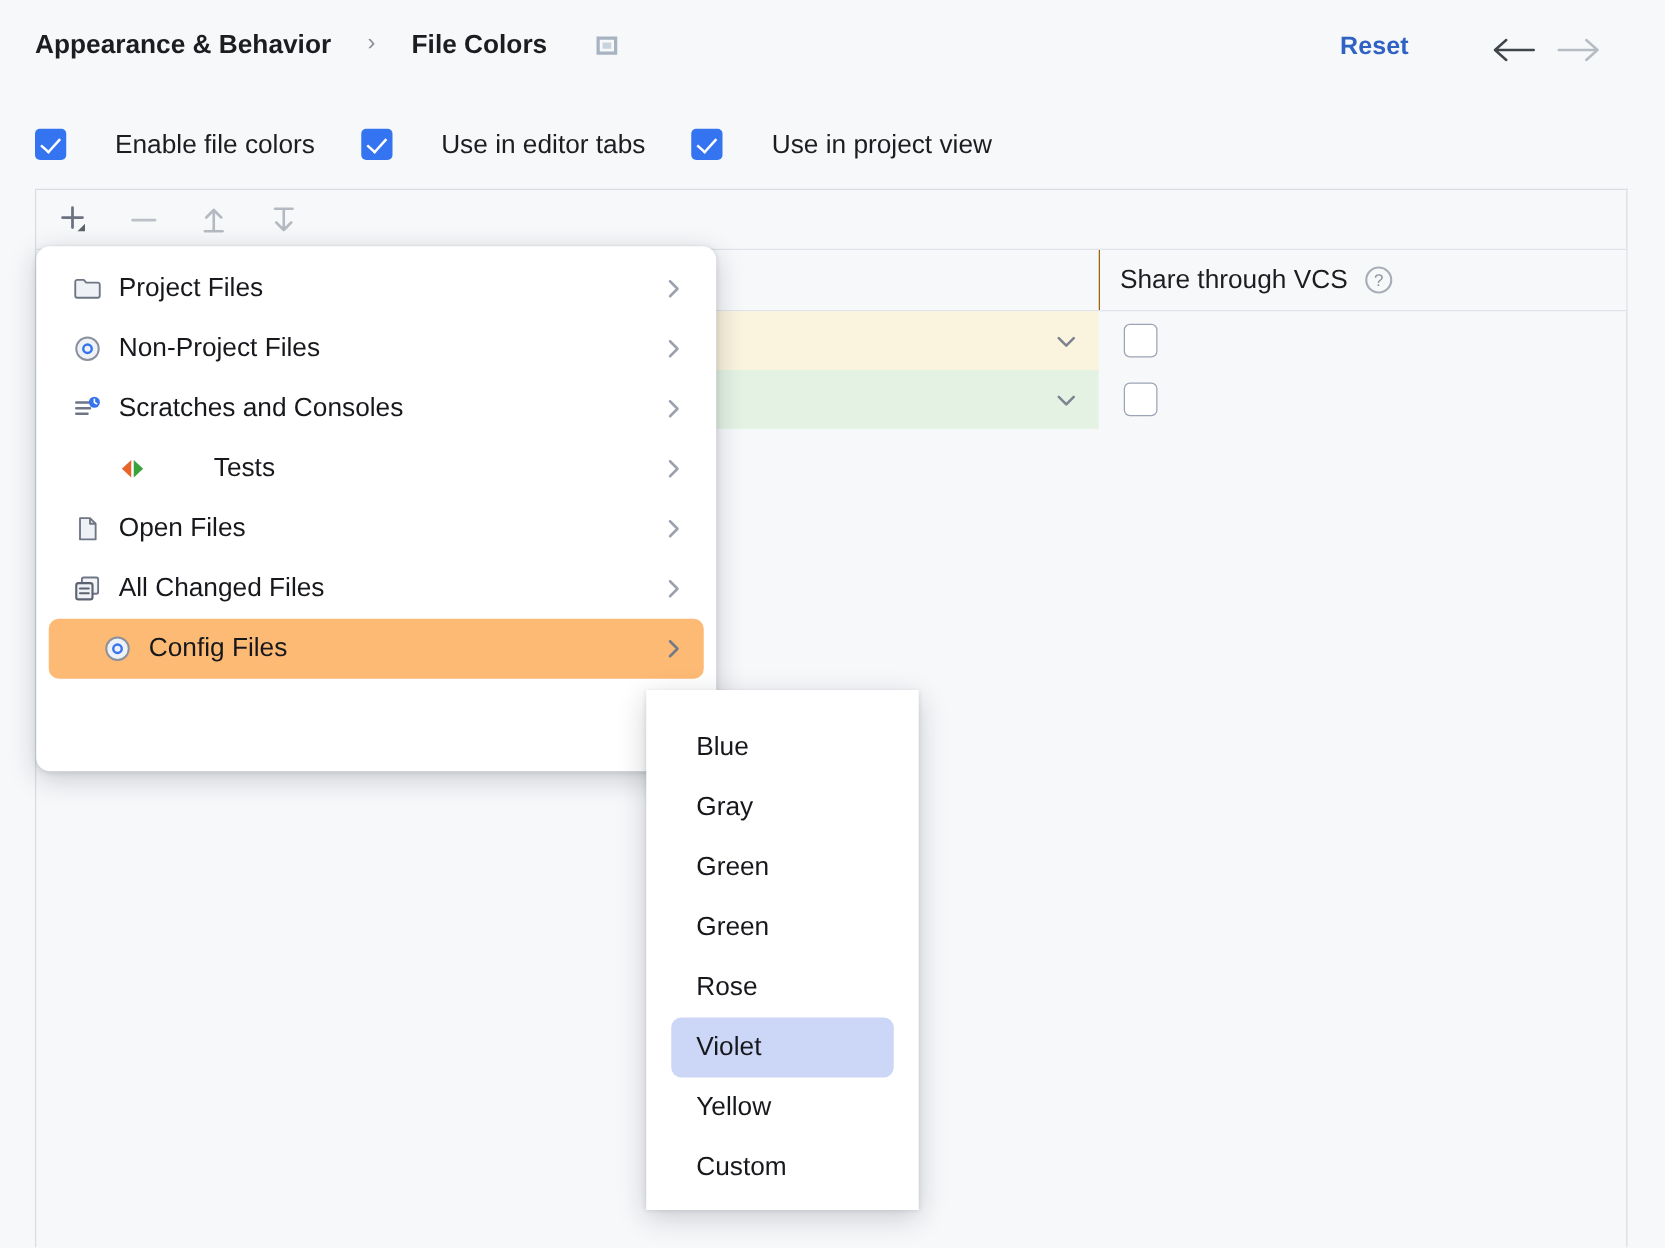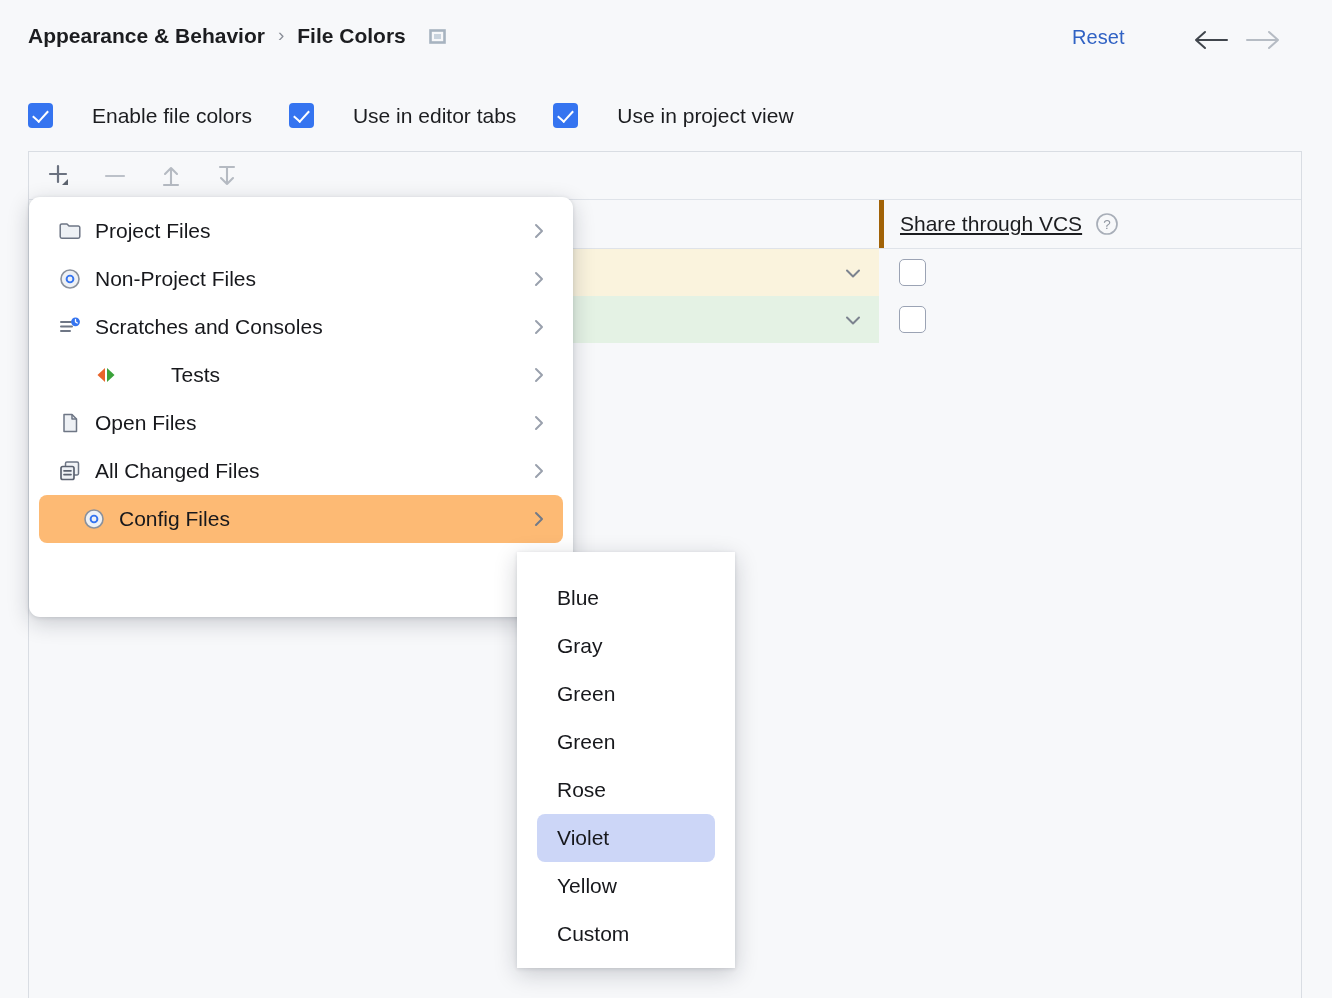--- a/index.html
+++ b/index.html
@@ -13,36 +13,36 @@
   }
 
   #root { position: relative; width: 1332px; height: 998px; }
 
   
   .header {
     position: absolute; left: 0; top: 0; width: 1332px; height: 78px;
   }
   .breadcrumb {
     position: absolute; left: 28px; top: 24px;
-    display: flex; align-items: center; gap: 0;
+    display: flex; align-items: center; gap: 16px;
     font-size: 21px; font-weight: bold; color: #1c1d20;
     white-space: nowrap;
   }
   .crumb-sep {
     color: #8b8f99; font-weight: normal; font-size: 19px;
     margin: 0 13px; position: relative; top: -1px;
   }
   .crumb-icon {
     margin-left: 22px; width: 19px; height: 19px;
     display: inline-flex; align-items: center; justify-content: center;
   }
 
   .reset-link {
     position: absolute; left: 1072px; top: 26px;
-    font-size: 20px; font-weight: normal; color: #3062c4;
+    font-size: 20px; font-weight: bold; color: #3062c4;
     cursor: pointer; letter-spacing: .1px; text-align: center;
   }
   .navbtn {
     position: absolute; top: 26px;
     width: 42px; height: 28px;
     display: flex; align-items: center; justify-content: center;
     cursor: pointer;
   }
   .navbtn.back { left: 1190px; }
   .navbtn.fwd  { left: 1242px; }
@@ -90,21 +90,21 @@
     display: flex; height: 49px; align-items: center;
     border-bottom: 1px solid #dfe3e9;
     background: #f7f8fa;
   }
   .th {
     font-size: 21px; color: #1c1d20; height: 100%;
     display: flex; align-items: center; padding-left: 16px;
   }
   .th-scope { width: 420px; }
   .th-color { width: 430px; border-left: 1px solid #e2e6ec; }
-  .th-vcs   { flex: 1; border-left: 5px solid #a16207; text-decoration: underline; }
+  .th-vcs   { flex: 1; border-left: 1px solid #a16207; }
   .help-ico { margin-left: 12px; display: inline-flex; }
 
   .trow { display: flex; height: 47px; align-items: center; }
   .td { height: 100%; display: flex; align-items: center; padding-left: 16px; }
   .td-scope { width: 420px; font-size: 21px; }
   .td-color {
     width: 430px; font-size: 21px; justify-content: space-between;
     padding-right: 14px;
   }
   .td-vcs { flex: 1; padding-left: 20px; }

